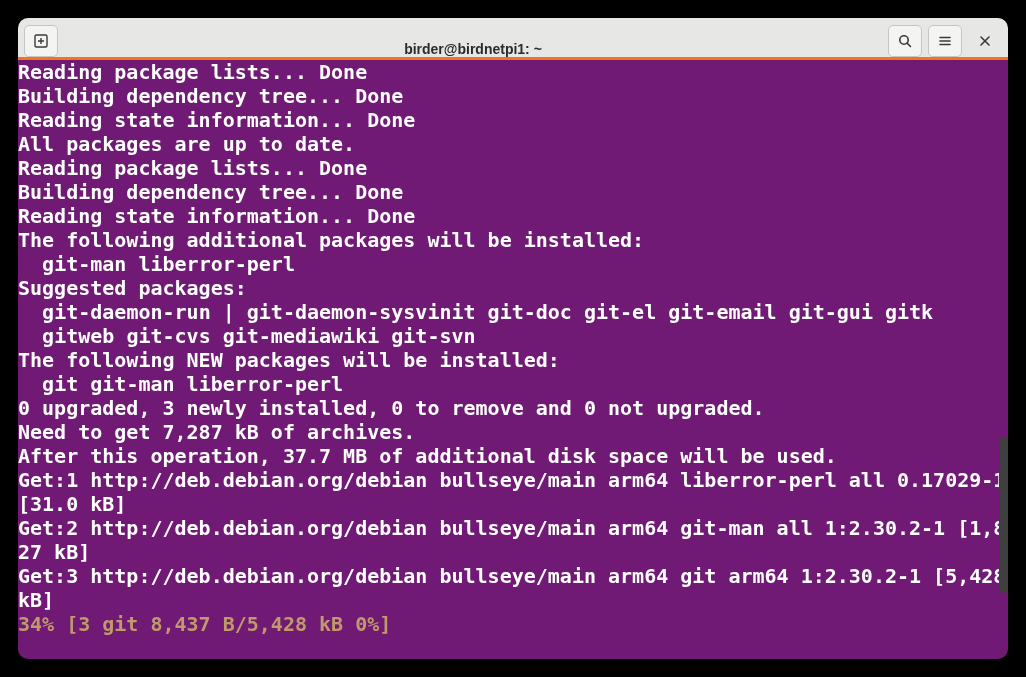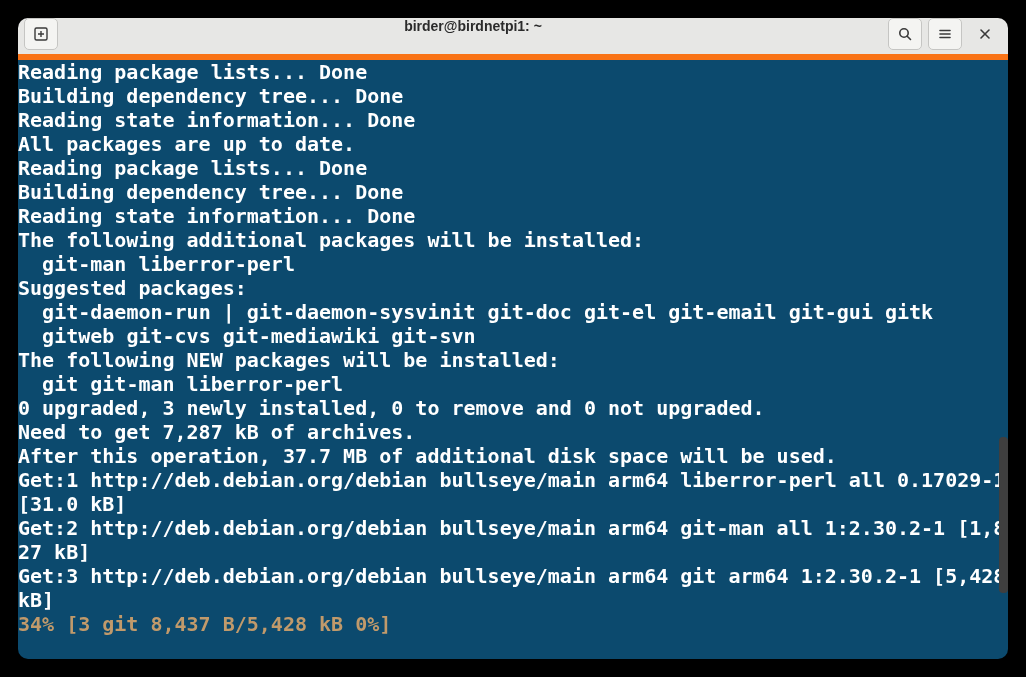--- a/index.html
+++ b/index.html
@@ -21,23 +21,23 @@
       background: #000;
       border-radius: 10px;
       overflow: hidden;
       box-shadow: 0 2px 14px rgba(0,0,0,0.6);
       position: relative;
     }
     .titlebar {
       height: 42px;
       background: #e7e7e5;
       display: flex;
-      align-items: flex-start;
+      align-items: flex-end;
       padding: 0 6px;
-      border-bottom: 6px solid #f97316;
+      border-bottom: 3px solid #f97316;
       gap: 28px;
     }
     .titlebar-left {
       display: flex;
       align-items: center;
       gap: 6px;
     }
     .titlebar-center {
       flex: 1;
       text-align: center;
@@ -68,21 +68,21 @@
       display: flex;
       align-items: center;
       justify-content: center;
       cursor: pointer;
       color: #3a3a3a;
       border-radius: 5px;
     }
     svg { display: block; }
     .terminal-body {
       height: calc(100% - 42px);
-      background: #0c4a6e;
+      background: #701a75;
       position: relative;
       overflow: hidden;
     }
     .terminal-content {
       padding: 0 0 0 0;
       font-family: "DejaVu Sans Mono", "Liberation Mono", monospace;
       font-size: 20px;
       line-height: 24px;
       font-weight: 600;
       color: #ffffff;

